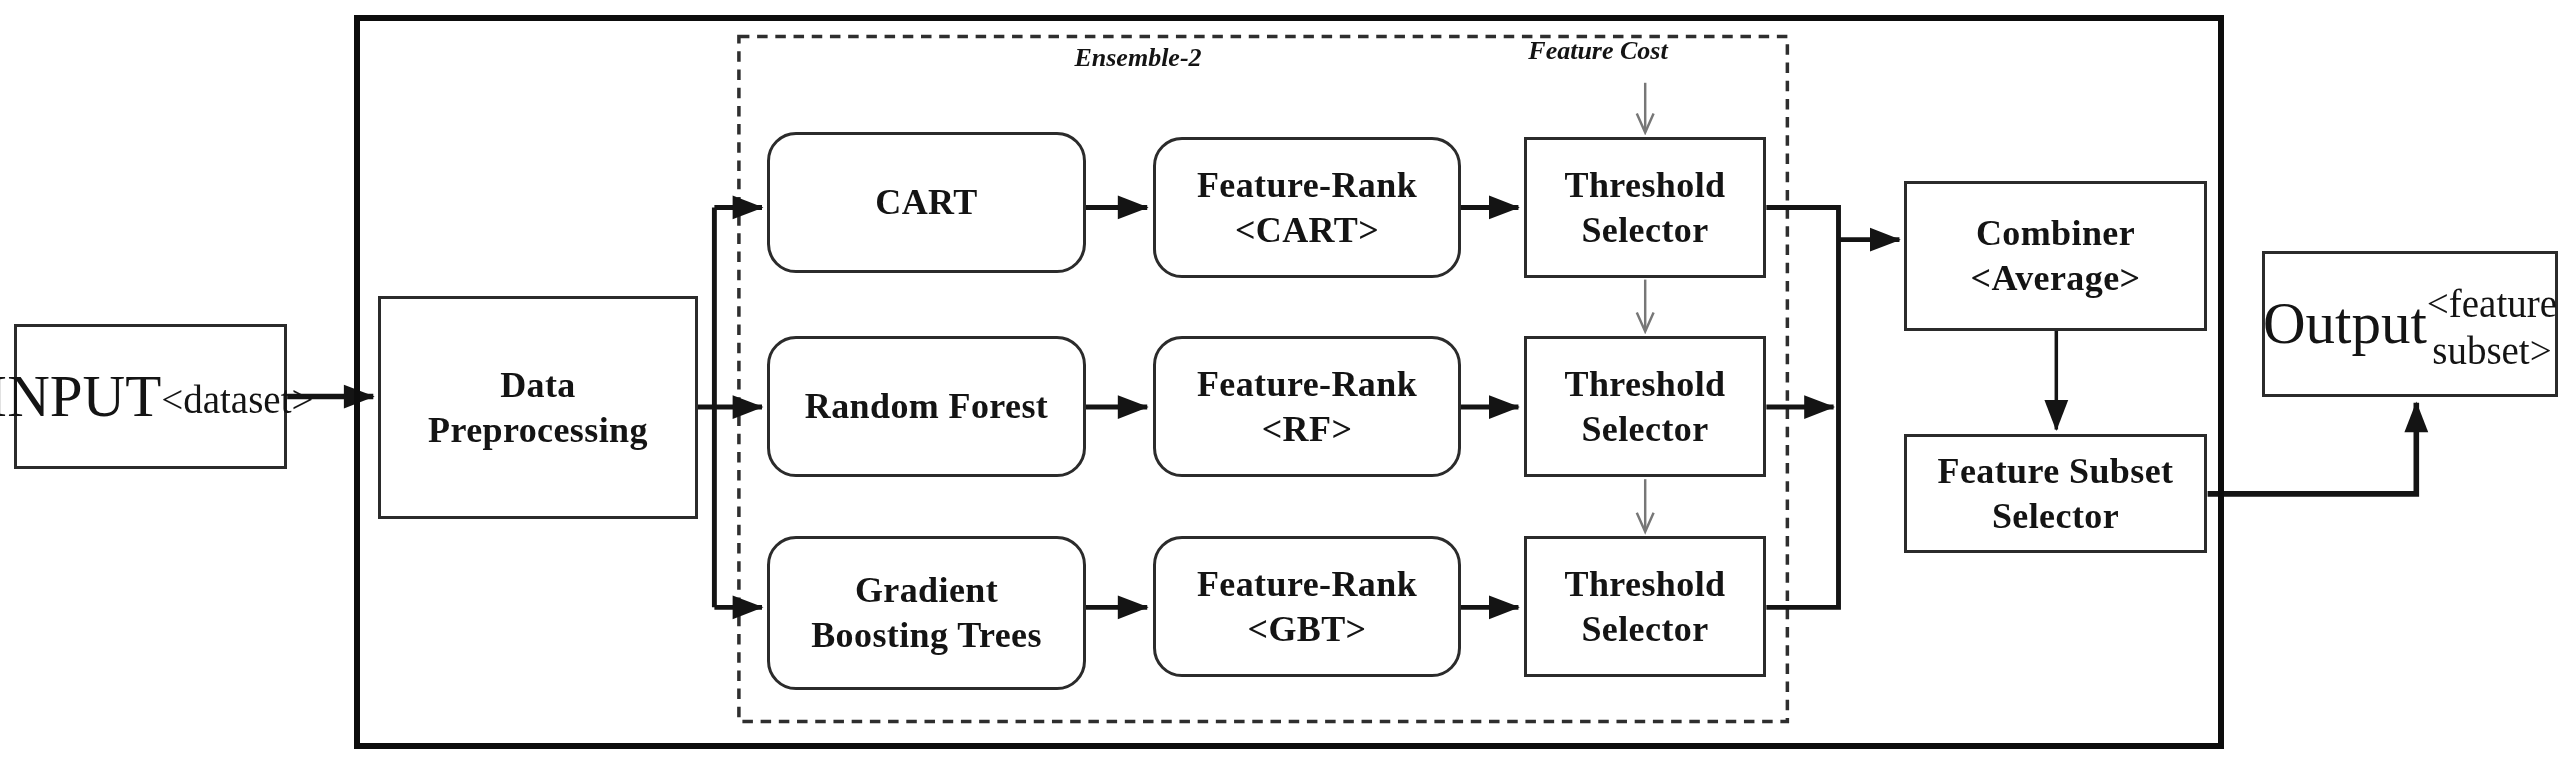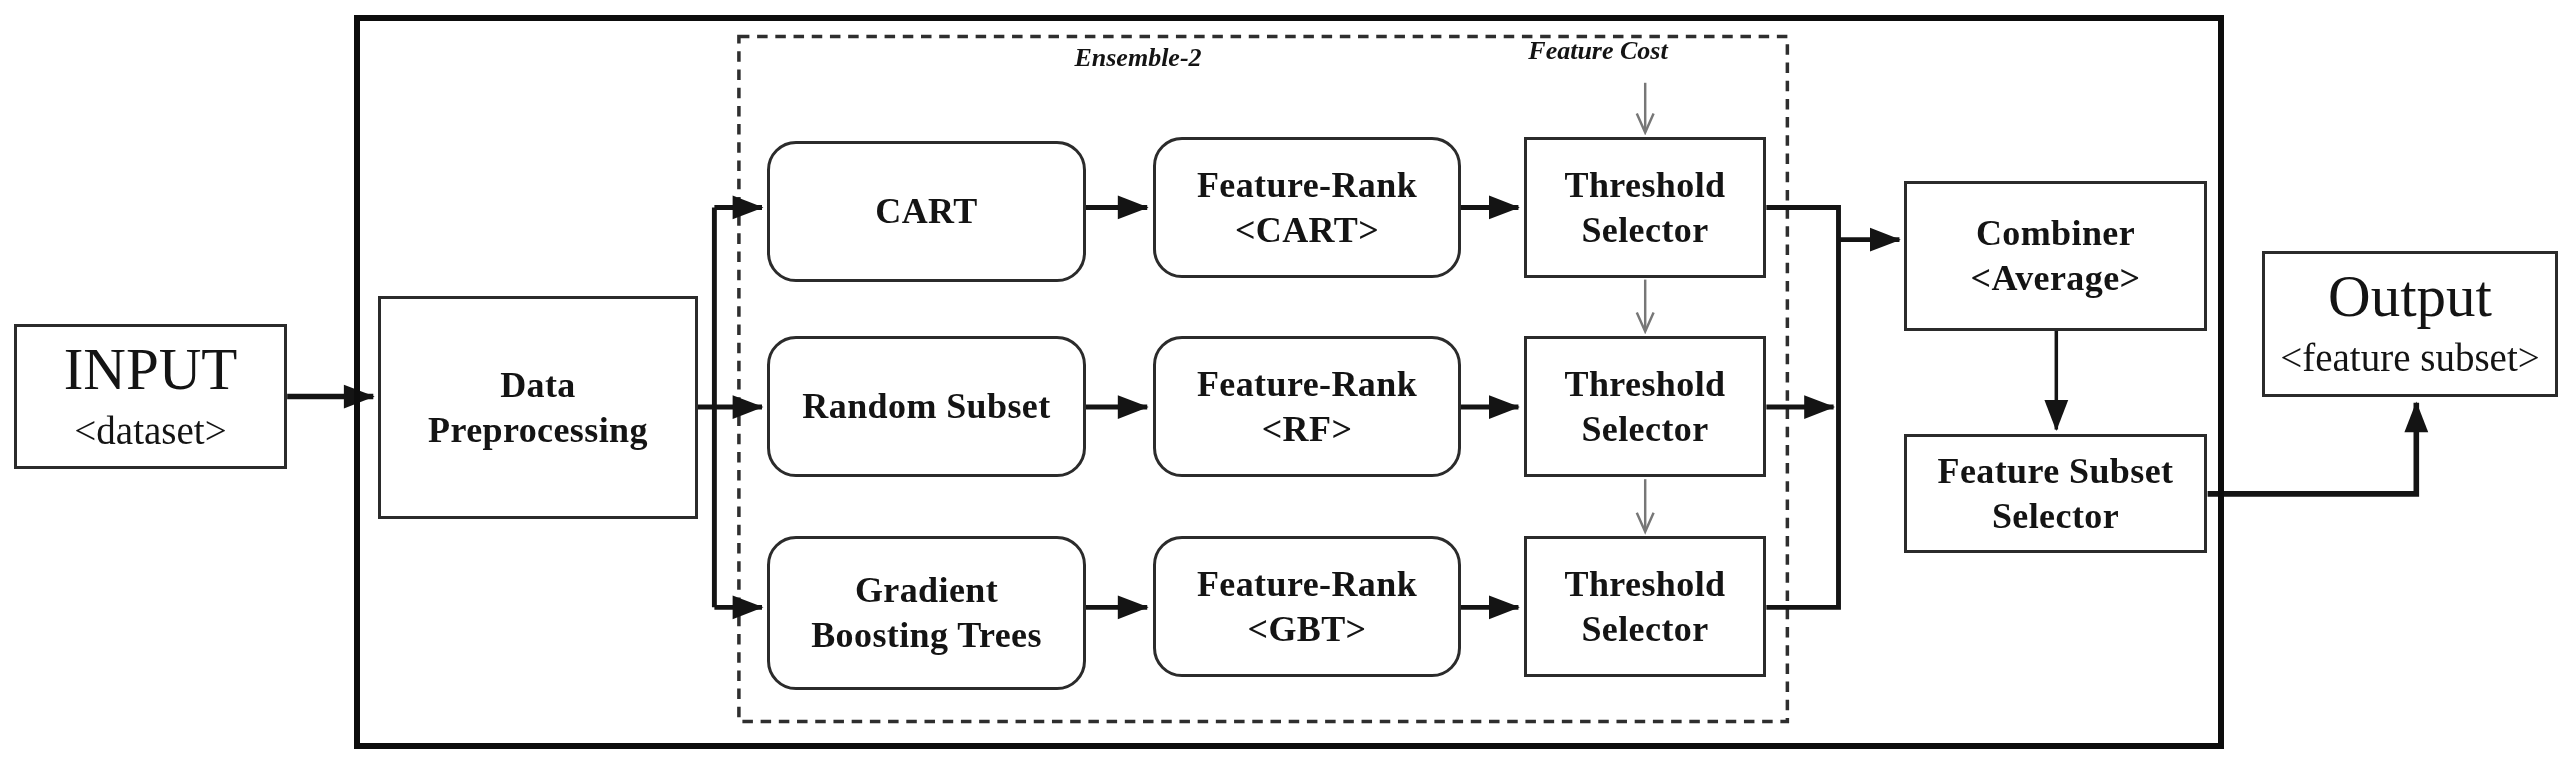--- a/index.html
+++ b/index.html
@@ -11,21 +11,21 @@
   .box {
     position:absolute; box-sizing:border-box; background:#ffffff;
     border:3.5px solid #2b2b2b; display:flex; align-items:center; justify-content:center;
     text-align:center;
   }
   .rounded { border-radius:29px; }
   .lbl {
     white-space:pre-line; font-weight:700; font-size:36px; line-height:1.24;
     letter-spacing:0.4px;
   }
-  .titlebox { flex-direction:column; }
+  .titlebox { flex-direction:row; }
   .big-title { font-weight:400; font-size:59px; line-height:1.05; }
   .sub-title { font-weight:400; font-size:39px; line-height:1.2; margin-top:7px; }
   .floatlbl {
     position:absolute; font-weight:700; font-size:26px; white-space:nowrap;
     transform:translate(-50%,0); text-align:left;font-style:italic;
   }
   .outer-frame {
     position:absolute; box-sizing:border-box; border:6.3px solid #0d0d0d; background:transparent;
   }
 </style>
@@ -83,34 +83,34 @@
   <div class="box titlebox" style="left:14px; top:324px; width:273px; height:145px;">
     <span class="big-title">INPUT</span>
     <span class="sub-title">&lt;dataset&gt;</span>
   </div>
 
   <div class="box" style="left:378px; top:296px; width:320px; height:223px;">
     <span class="lbl">Data
 Preprocessing</span>
   </div>
 
-  <div class="box rounded" style="left:767px; top:141px; width:319px; height:141px;">
+  <div class="box rounded" style="left:767px; top:132px; width:319px; height:141px;">
     <span class="lbl">CART</span>
   </div>
   <div class="box rounded" style="left:1153px; top:137px; width:308px; height:141px;">
     <span class="lbl">Feature-Rank
 &lt;CART&gt;</span>
   </div>
   <div class="box" style="left:1524px; top:137px; width:242px; height:141px;">
     <span class="lbl">Threshold
 Selector</span>
   </div>
 
   <div class="box rounded" style="left:767px; top:336px; width:319px; height:141px;">
-    <span class="lbl">Random Subset</span>
+    <span class="lbl">Random Forest</span>
   </div>
   <div class="box rounded" style="left:1153px; top:336px; width:308px; height:141px;">
     <span class="lbl">Feature-Rank
 &lt;RF&gt;</span>
   </div>
   <div class="box" style="left:1524px; top:336px; width:242px; height:141px;">
     <span class="lbl">Threshold
 Selector</span>
   </div>
 

